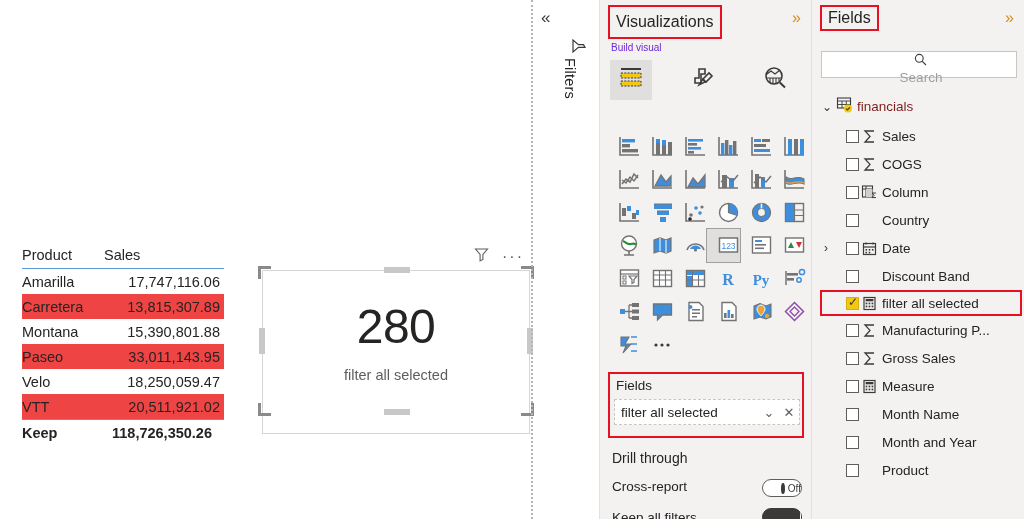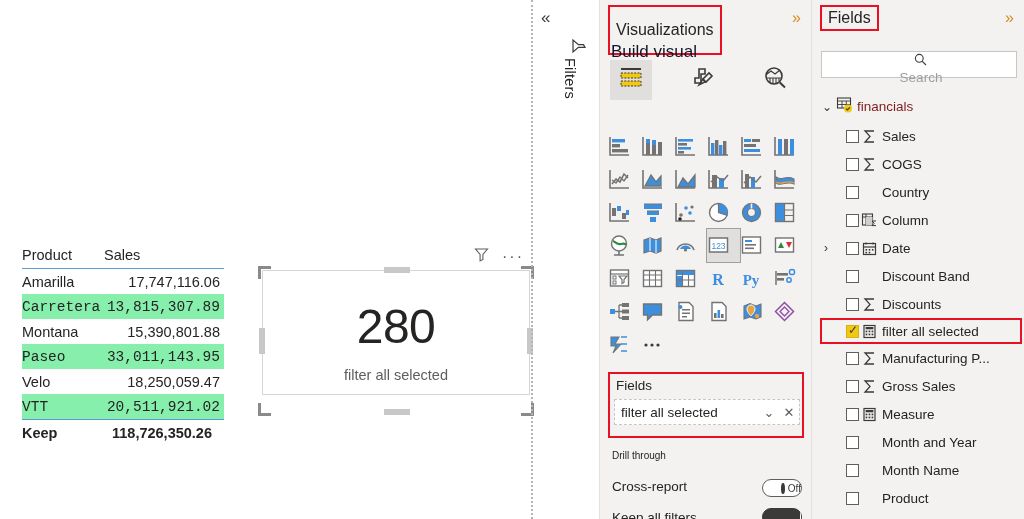--- a/index.html
+++ b/index.html
@@ -16,73 +16,73 @@
   #canvas-edge { position:absolute; left:531px; top:0; width:0; height:519px;
                  border-left:2px dotted #b5b5b5; }
 
   
   #table-visual { position:absolute; left:22px; top:247px; width:202px; }
   .tv-head { display:flex; font-size:14.5px; color:#252423; padding:0 0 5px 0; }
   .tv-head .c1 { width:82px; }
   .tv-head .c2 { flex:1; text-align:left; }
   .tv-rule { height:1px; background:#5b9bd5; }
   .tv-row { display:flex; font-size:14.5px; color:#252423; height:25px; align-items:center; }
-  .tv-row.alt { background:#86efac;font-family:Liberation Mono, monospace; }
+  .tv-row.alt { background:#ef4444; }
   .tv-row .c1 { width:82px; }
   .tv-row .c2 { flex:1; text-align:right; padding-right:4px; }
   .tv-total { display:flex; font-size:14.5px; font-weight:bold; height:26px; align-items:center; }
   .tv-total .c1 { width:82px; }
   .tv-total .c2 { flex:1; text-align:center; padding-right:4px; }
 
   
   #card-wrap { position:absolute; left:262px; top:270px; width:268px; height:142px; }
   #card-hdr { position:absolute; right:6px; top:-24px; display:flex; gap:12px; align-items:center; }
-  #card-box { position:absolute; left:0; top:0; width:268px; height:125px;
+  #card-box { position:absolute; left:0; top:0; width:268px; height:164px;
               border:1px solid #d6d6d6; background:#fff; }
   #card-value { position:absolute; left:0; top:28px; width:100%; text-align:center;
                 font-size:48px; color:#252423; letter-spacing:-0.5px; }
   #card-label { position:absolute; left:0; top:96px; width:100%; text-align:center;
                 font-size:14.5px; color:#605e5c; }
   .handle { position:absolute; background:#c8c8c8; }
   .corner { position:absolute; width:13px; height:13px; border:3px solid #8a8a8a; }
 
   
   #filters-rail { position:absolute; left:534px; top:0; width:66px; height:519px;
                   background:#ffffff; border-right:1px solid #e1e1e1; }
   #collapse-left { position:absolute; left:7px; top:8px; font-size:17px; color:#3b3a39; cursor:pointer; }
   #filters-icon { position:absolute; left:36px; top:38px; }
   #filters-label { position:absolute; left:28px; top:58px; font-size:14.5px; color:#252423;
                    writing-mode:vertical-rl; letter-spacing:0.2px; }
 
   
   #viz-pane { position:absolute; left:600px; top:0; width:212px; height:519px;
               background:#f3f2f1; border-right:1px solid #e1e1e1; }
-  #viz-title-box { position:absolute; left:8px; top:5px; padding:14px 6px;
+  #viz-title-box { position:absolute; left:8px; top:5px; padding:6px 6px;
                    border:2px solid #e81123; }
   #viz-title { font-size:16px; color:#252423; }
   #viz-expand { position:absolute; right:10px; top:9px; font-size:16px; color:#d98c21; cursor:pointer; }
-  #build-visual-label { position:absolute; left:11px; top:42px; font-size:17px; color:#0f172a; }
+  #build-visual-label { position:absolute; left:11px; top:42px; font-size:10px; color:#6d28d9; }
   .tabrow { position:absolute; left:10px; top:60px; width:192px; height:44px; }
   .tabbtn { position:absolute; width:42px; height:40px; display:flex; align-items:center; justify-content:center; cursor:pointer; }
   .tabbtn.sel { background:#e1dfdd; }
 
   #viz-grid { position:absolute; left:8px; top:130px; width:198px; }
   .vrow { display:flex; }
-  .vicon { width:33px; height:33px; display:flex; align-items:center; justify-content:flex-start; cursor:pointer; }
+  .vicon { width:33px; height:33px; display:flex; align-items:center; justify-content:flex-end; cursor:pointer; }
   .vicon.sel { background:#e1dfdd; outline:1px solid #a19f9d; }
 
   #fields-well-box { position:absolute; left:8px; top:372px; width:196px; height:66px;
                      border:2px solid #e81123; background:#f3f2f1; }
   #fw-title { position:absolute; left:6px; top:4px; font-size:13.5px; color:#252423; }
   #fw-chip { position:absolute; left:4px; top:25px; width:186px; height:26px;
              background:#fff; border:1px dashed #c8c6c4; display:flex; align-items:center; }
   #fw-chip-text { flex:1; font-size:13.5px; color:#252423; padding-left:6px; }
   .chipbtn { width:20px; font-size:13px; color:#605e5c; text-align:center; cursor:pointer; }
 
-  #drill-through { position:absolute; left:12px; top:450px; font-size:10px; color:#252423; }
+  #drill-through { position:absolute; left:12px; top:450px; font-size:14px; color:#252423; }
   #cross-report-row { position:absolute; left:12px; top:479px; width:190px; display:flex;
                       align-items:flex-start; justify-content:space-between; }
   #keep-filters-row { position:absolute; left:12px; top:508px; width:190px; display:flex;
                       align-items:center; justify-content:space-between; }
   .opt-label { font-size:13.5px; color:#252423; }
   .toggle { width:40px; height:18px; border-radius:9px; border:1px solid #605e5c;
             background:#fff; display:flex; align-items:center; cursor:pointer;padding-left:15px; }
   .toggle .knob { width:11px; height:11px; border-radius:50%; background:#3b3a39; margin-left:3px; }
   .toggle .ttxt { font-size:10px; color:#3b3a39; margin-left:3px; }
   .toggle.on { background:#3b3a39; border-color:#3b3a39; }
@@ -597,34 +597,34 @@
         <span class="fchk"></span>
         <span class="ficon">
           <svg width="15" height="15" viewBox="0 0 15 15">
             <path d="M12 2H3l5 5.4L3 13h9" fill="none" stroke="#3b3a39" stroke-width="1.3"></path>
           </svg>
         </span>
         <span class="fname">COGS</span>
       </div>
       <div class="frow">
         <span class="fchk"></span>
-        <span class="ficon"></span>
-        <span class="fname">Country</span>
-      </div>
-      <div class="frow">
-        <span class="fchk"></span>
         <span class="ficon">
           <svg width="16" height="16" viewBox="0 0 16 16">
             <rect x="1.5" y="2" width="10" height="11" fill="none" stroke="#3b3a39" stroke-width="1.1"></rect>
             <path d="M1.5 5h10M5 2v11" stroke="#3b3a39" stroke-width="1"></path>
             <rect x="5" y="5" width="6.5" height="8" fill="#d0cece"></rect>
             <path d="M15 9h-4l2.2 2.3L11 13.6h4" fill="none" stroke="#3b3a39" stroke-width="1"></path>
           </svg>
         </span>
         <span class="fname">Column</span>
+      </div>
+      <div class="frow">
+        <span class="fchk"></span>
+        <span class="ficon"></span>
+        <span class="fname">Country</span>
       </div>
       <div class="frow">
         <span class="fexp">›</span>
         <span class="fchk"></span>
         <span class="ficon">
           <svg width="15" height="15" viewBox="0 0 15 15">
             <rect x="1.5" y="2.5" width="12" height="11" fill="none" stroke="#3b3a39" stroke-width="1.2"></rect>
             <path d="M1.5 6h12" stroke="#3b3a39" stroke-width="1.2"></path>
             <path d="M4 1.5v2M11 1.5v2" stroke="#3b3a39" stroke-width="1.2"></path>
             <rect x="3.5" y="8" width="1.6" height="1.6" fill="#3b3a39"></rect>
@@ -633,29 +633,20 @@
             <rect x="3.5" y="10.8" width="1.6" height="1.6" fill="#3b3a39"></rect>
             <rect x="6.7" y="10.8" width="1.6" height="1.6" fill="#3b3a39"></rect>
           </svg>
         </span>
         <span class="fname">Date</span>
       </div>
       <div class="frow">
         <span class="fchk"></span>
         <span class="ficon"></span>
         <span class="fname">Discount Band</span>
-      </div>
-      <div class="frow">
-        <span class="fchk"></span>
-        <span class="ficon">
-          <svg width="15" height="15" viewBox="0 0 15 15">
-            <path d="M12 2H3l5 5.4L3 13h9" fill="none" stroke="#3b3a39" stroke-width="1.3"></path>
-          </svg>
-        </span>
-        <span class="fname">Discounts</span>
       </div>
       <div class="frow hl">
         <span class="fchk on"></span>
         <span class="ficon">
           <svg width="15" height="15" viewBox="0 0 15 15">
             <rect x="2" y="1.5" width="11" height="12" fill="none" stroke="#3b3a39" stroke-width="1.2"></rect>
             <rect x="3.6" y="3" width="7.8" height="2.3" fill="#3b3a39"></rect>
             <rect x="3.6" y="6.6" width="1.7" height="1.7" fill="#3b3a39"></rect>
             <rect x="6.6" y="6.6" width="1.7" height="1.7" fill="#3b3a39"></rect>
             <rect x="9.6" y="6.6" width="1.7" height="1.7" fill="#3b3a39"></rect>
@@ -696,26 +687,26 @@
             <rect x="3.6" y="9.6" width="1.7" height="1.7" fill="#3b3a39"></rect>
             <rect x="6.6" y="9.6" width="1.7" height="1.7" fill="#3b3a39"></rect>
             <rect x="9.6" y="9.6" width="1.7" height="1.7" fill="#3b3a39"></rect>
           </svg>
         </span>
         <span class="fname">Measure</span>
       </div>
       <div class="frow">
         <span class="fchk"></span>
         <span class="ficon"></span>
+        <span class="fname">Month Name</span>
+      </div>
+      <div class="frow">
+        <span class="fchk"></span>
+        <span class="ficon"></span>
         <span class="fname">Month and Year</span>
-      </div>
-      <div class="frow">
-        <span class="fchk"></span>
-        <span class="ficon"></span>
-        <span class="fname">Month Name</span>
       </div>
       <div class="frow">
         <span class="fchk"></span>
         <span class="ficon"></span>
         <span class="fname">Product</span>
       </div>
     </div>
 </div>
 
 </body></html>

